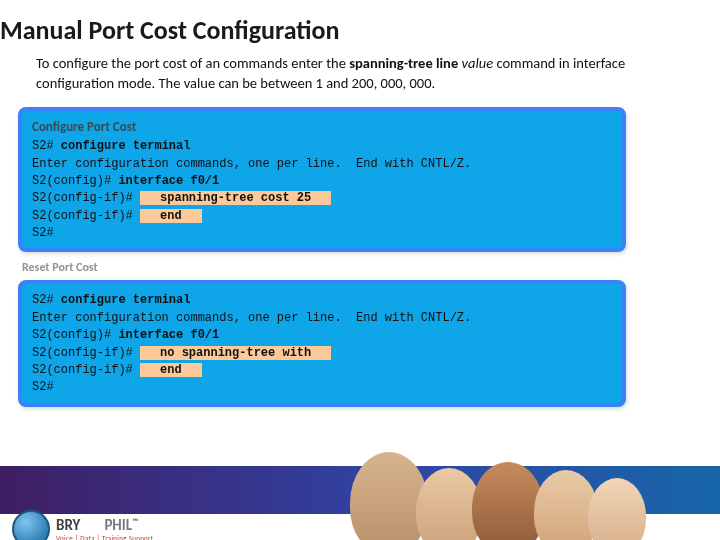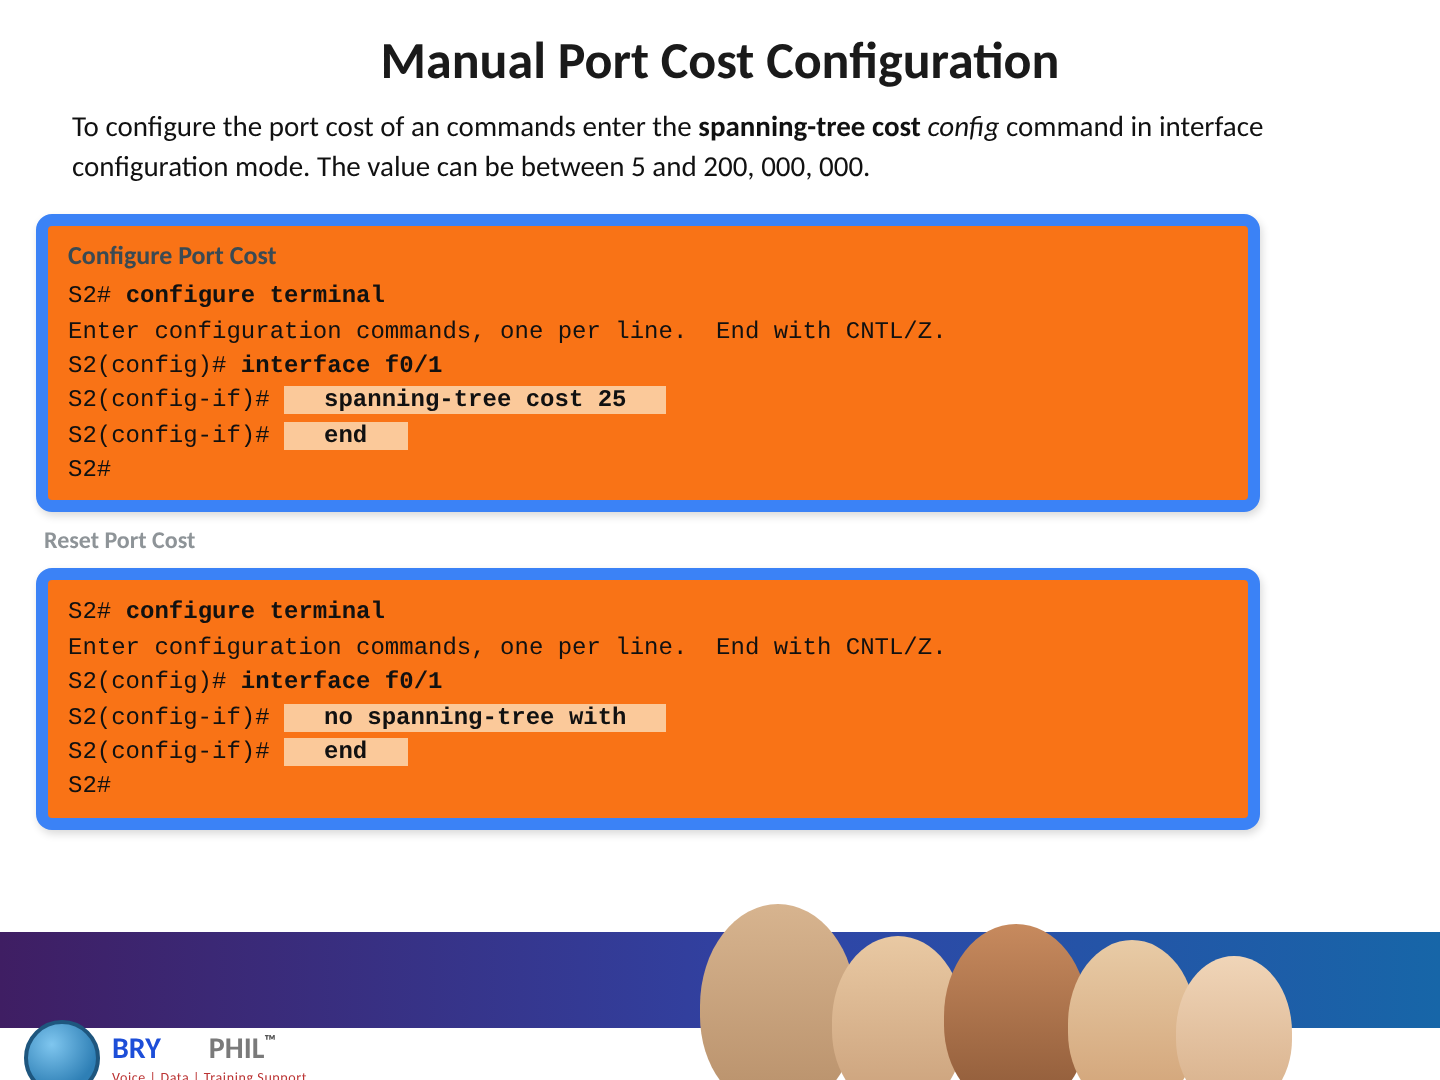--- a/index.html
+++ b/index.html
@@ -1,51 +1,51 @@
 <!DOCTYPE html>
 <html><head>
 <meta charset="utf-8">
 <style>
   html,body{margin:0;padding:0;width:720px;height:540px;font-family:Calibri,Arial,sans-serif;background:#fff;overflow:hidden;}
   .slide{position:relative;width:720px;height:540px;}
-  .title{font-size:26px;font-weight:700;color:#1a1a1a;text-align:center;margin:14px 0 8px 0;}
+  .title{font-size:26px;font-weight:700;color:#1a1a1a;text-align:left;margin:14px 0 8px 0;}
   .body-text{font-size:14.5px;color:#111;margin:0 36px 14px 36px;line-height:1.35;max-width:640px;}
   .body-text .b{font-weight:700;}
   .body-text .i{font-style:italic;}
-  .panel{margin:6px 36px 8px 18px;border:6px solid #3b82f6;border-radius:8px;box-shadow:1px 2px 4px rgba(0,0,0,0.15);padding:8px 10px 6px 10px;width:580px;background:#f97316;}
+  .panel{margin:6px 36px 8px 18px;border:4px solid #3b82f6;border-radius:8px;box-shadow:1px 2px 4px rgba(0,0,0,0.15);padding:8px 10px 6px 10px;width:580px;background:#0ea5e9;}
   .panel-title{font-size:13px;font-weight:700;color:#3a4a53;margin-bottom:4px;}
   .term{font-family:"Courier New",monospace;font-size:12px;line-height:1.45;color:#111;white-space:pre;}
   .term .b{font-weight:700;font-family:Liberation Mono, monospace;}
   .hl{background:#fbc99a;padding:0 20px;}
   .reset-label{font-size:12px;font-weight:700;color:#8e9498;margin:6px 0 2px 22px;}
   .footer{position:absolute;left:0;bottom:0;width:720px;height:88px;}
   .footer .grad{position:absolute;left:0;top:0;width:720px;height:48px;background:linear-gradient(90deg,#3f1e63 0%,#3044a6 55%,#1766a8 100%);}
   .faces{position:absolute;right:10px;bottom:0;width:360px;height:92px;display:flex;align-items:flex-end;gap:0;}
   .face{border-radius:50% 50% 45% 45%;position:relative;}
   .f1{width:78px;height:102px;background:linear-gradient(#d7b48f,#b8906a);}
   .f2{width:66px;height:86px;background:linear-gradient(#e9c9a3,#caa07a);margin-left:-12px;}
   .f3{width:72px;height:92px;background:linear-gradient(#c78a5e,#8e5a38);margin-left:-10px;}
   .f4{width:64px;height:84px;background:linear-gradient(#e8cba6,#d1a276);margin-left:-10px;}
   .f5{width:58px;height:76px;background:linear-gradient(#f0d5b8,#d7af89);margin-left:-10px;}
   .logo{position:absolute;left:12px;bottom:6px;display:flex;align-items:center;gap:6px;}
   .globe{width:34px;height:34px;border-radius:50%;background:radial-gradient(circle at 35% 30%,#7fc6ef 0%,#2e7fb5 70%);border:2px solid #1e567e;}
   .logo-text{font-size:15px;font-weight:700;}
-  .logo-text .bry{color:#1d4ed8;}
+  .logo-text .bry{color:#404040;}
   .logo-text .phil{color:#7a7a7a;margin-left:24px;}
   .logo-text .tm{font-size:8px;vertical-align:super;color:#555;}
   .tag{font-size:7px;color:#b33;letter-spacing:0.3px;}
 </style>
 </head>
 <body>
 
 <div class="slide">
   <div class="title">Manual Port Cost Configuration</div>
 
   <div class="body-text">
-    <span>To configure the port cost of an commands enter the </span><span class="b">spanning-tree cost </span><span class="i">config</span><span> command in interface configuration mode. The value can be between 5 and 200, 000, 000.</span>
+    <span>To configure the port cost of an commands enter the </span><span class="b">spanning-tree line </span><span class="i">value</span><span> command in interface configuration mode. The value can be between 1 and 200, 000, 000.</span>
   </div>
 
   <div class="panel">
     <div class="panel-title">Configure Port Cost</div>
     <div class="term"><span>S2# </span><span class="b">configure terminal</span>
 <span>Enter configuration commands, one per line.  End with CNTL/Z.</span>
 <span>S2(config)# </span><span class="b">interface f0/1</span>
 <span>S2(config-if)# </span><span class="b hl">spanning-tree cost 25</span>
 <span>S2(config-if)# </span><span class="b hl">end</span>
 <span>S2#</span></div>

